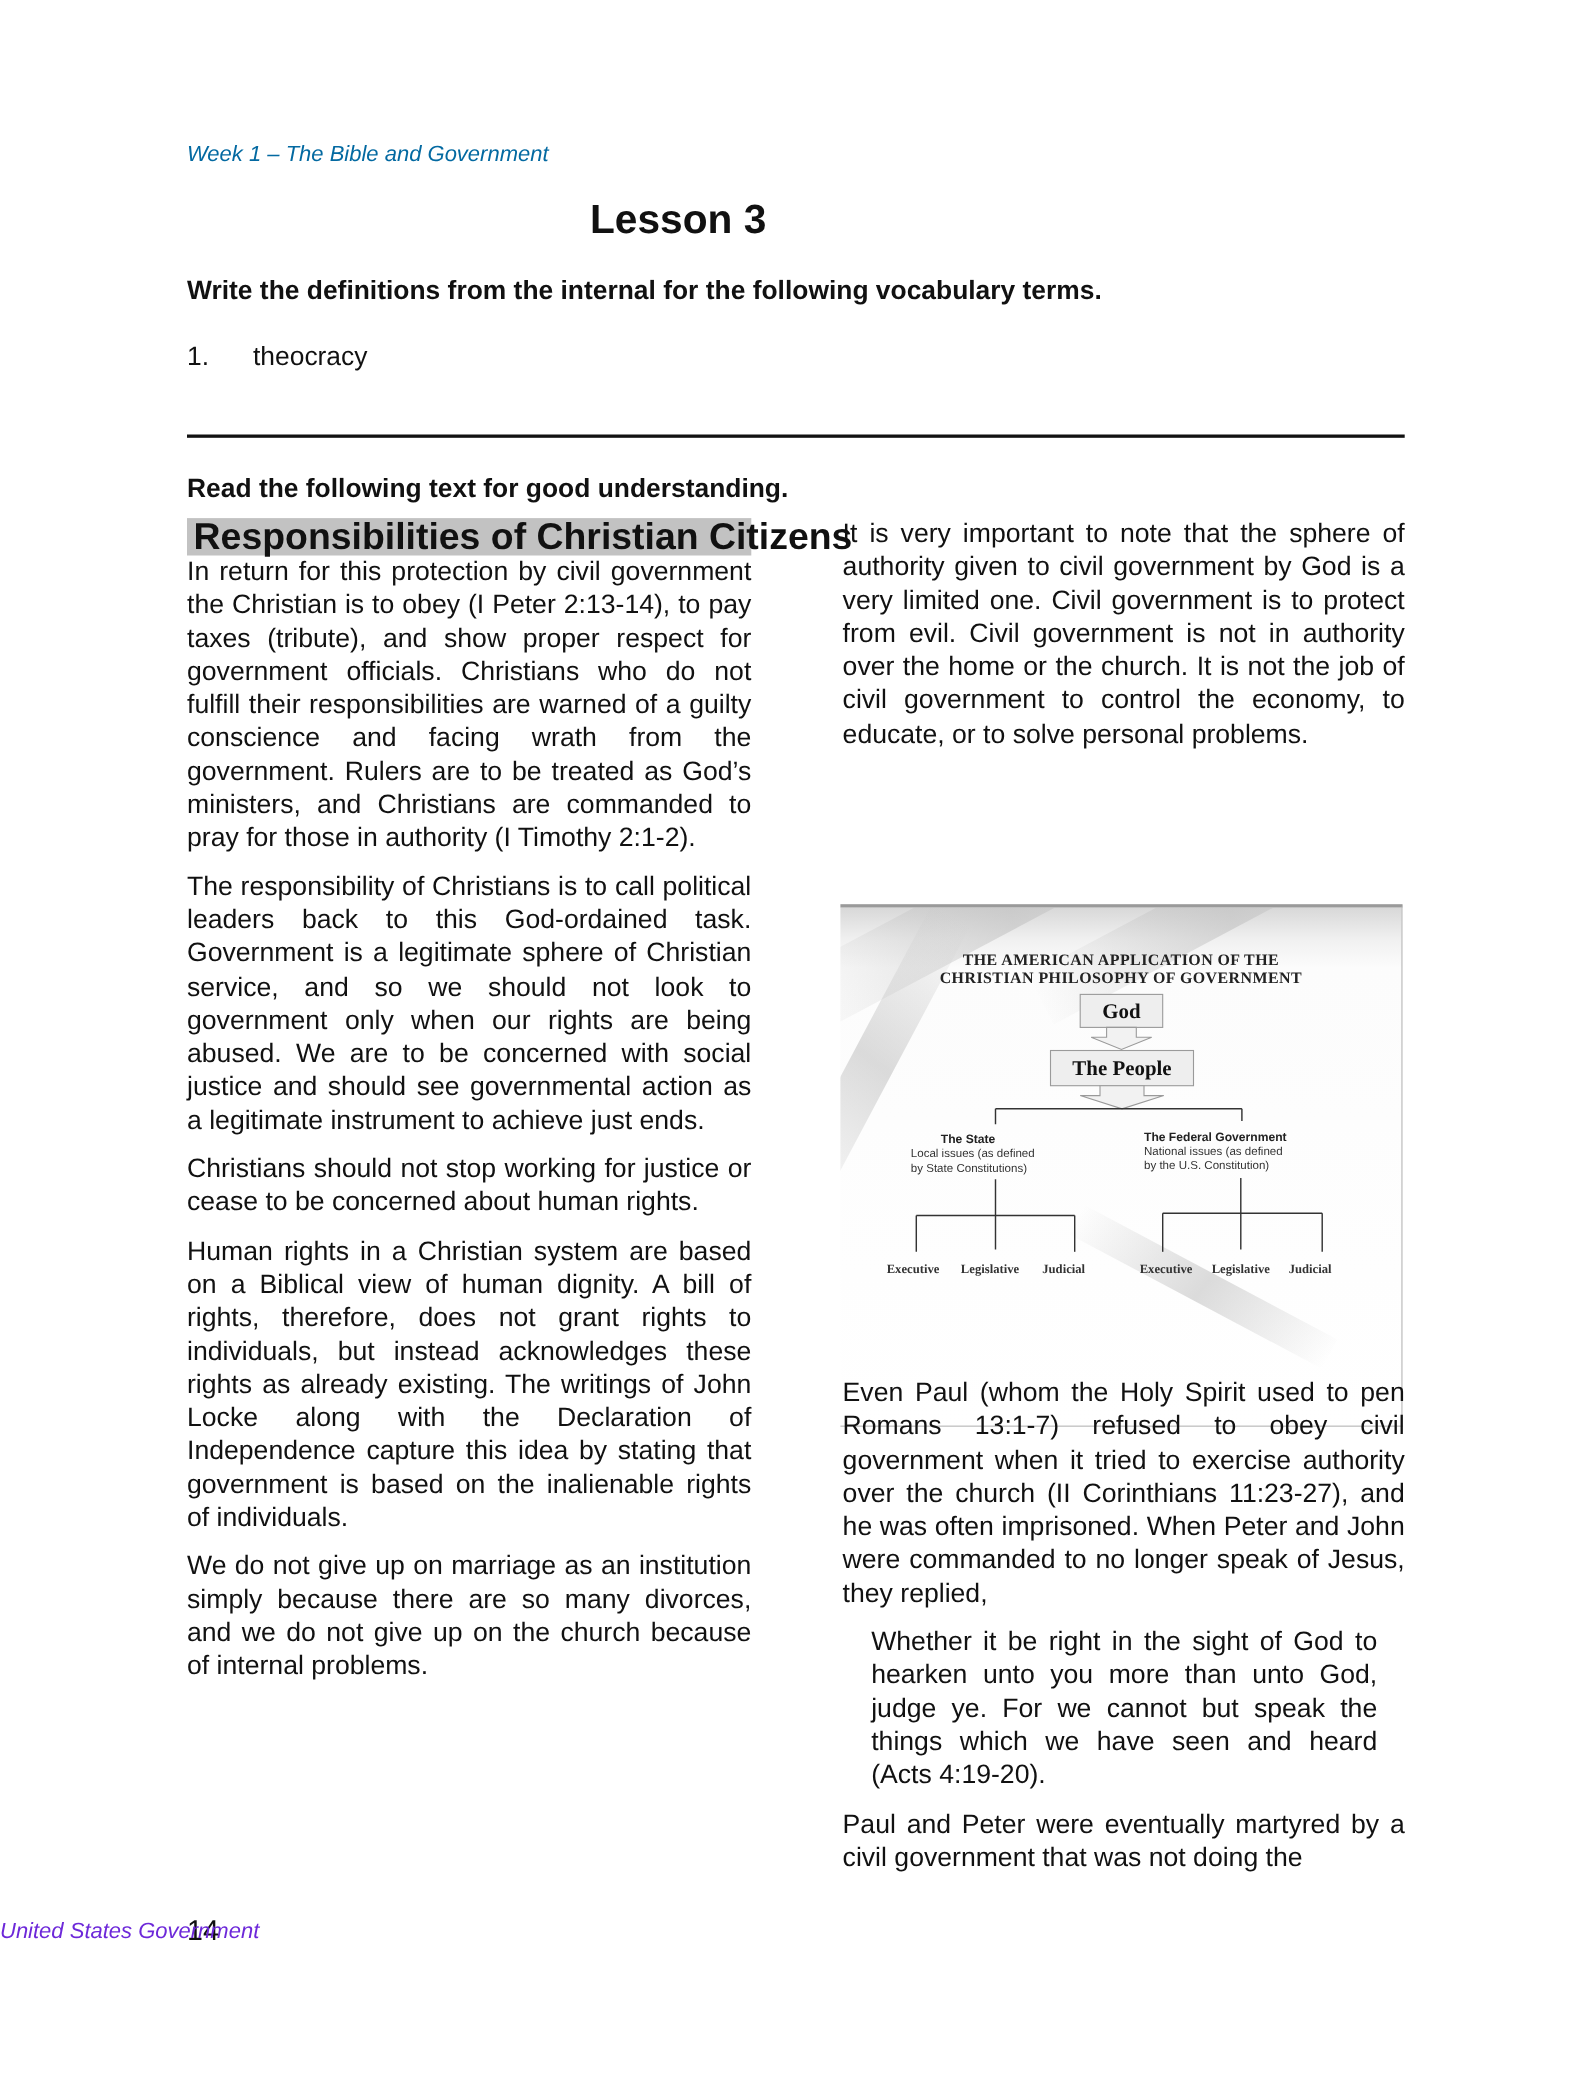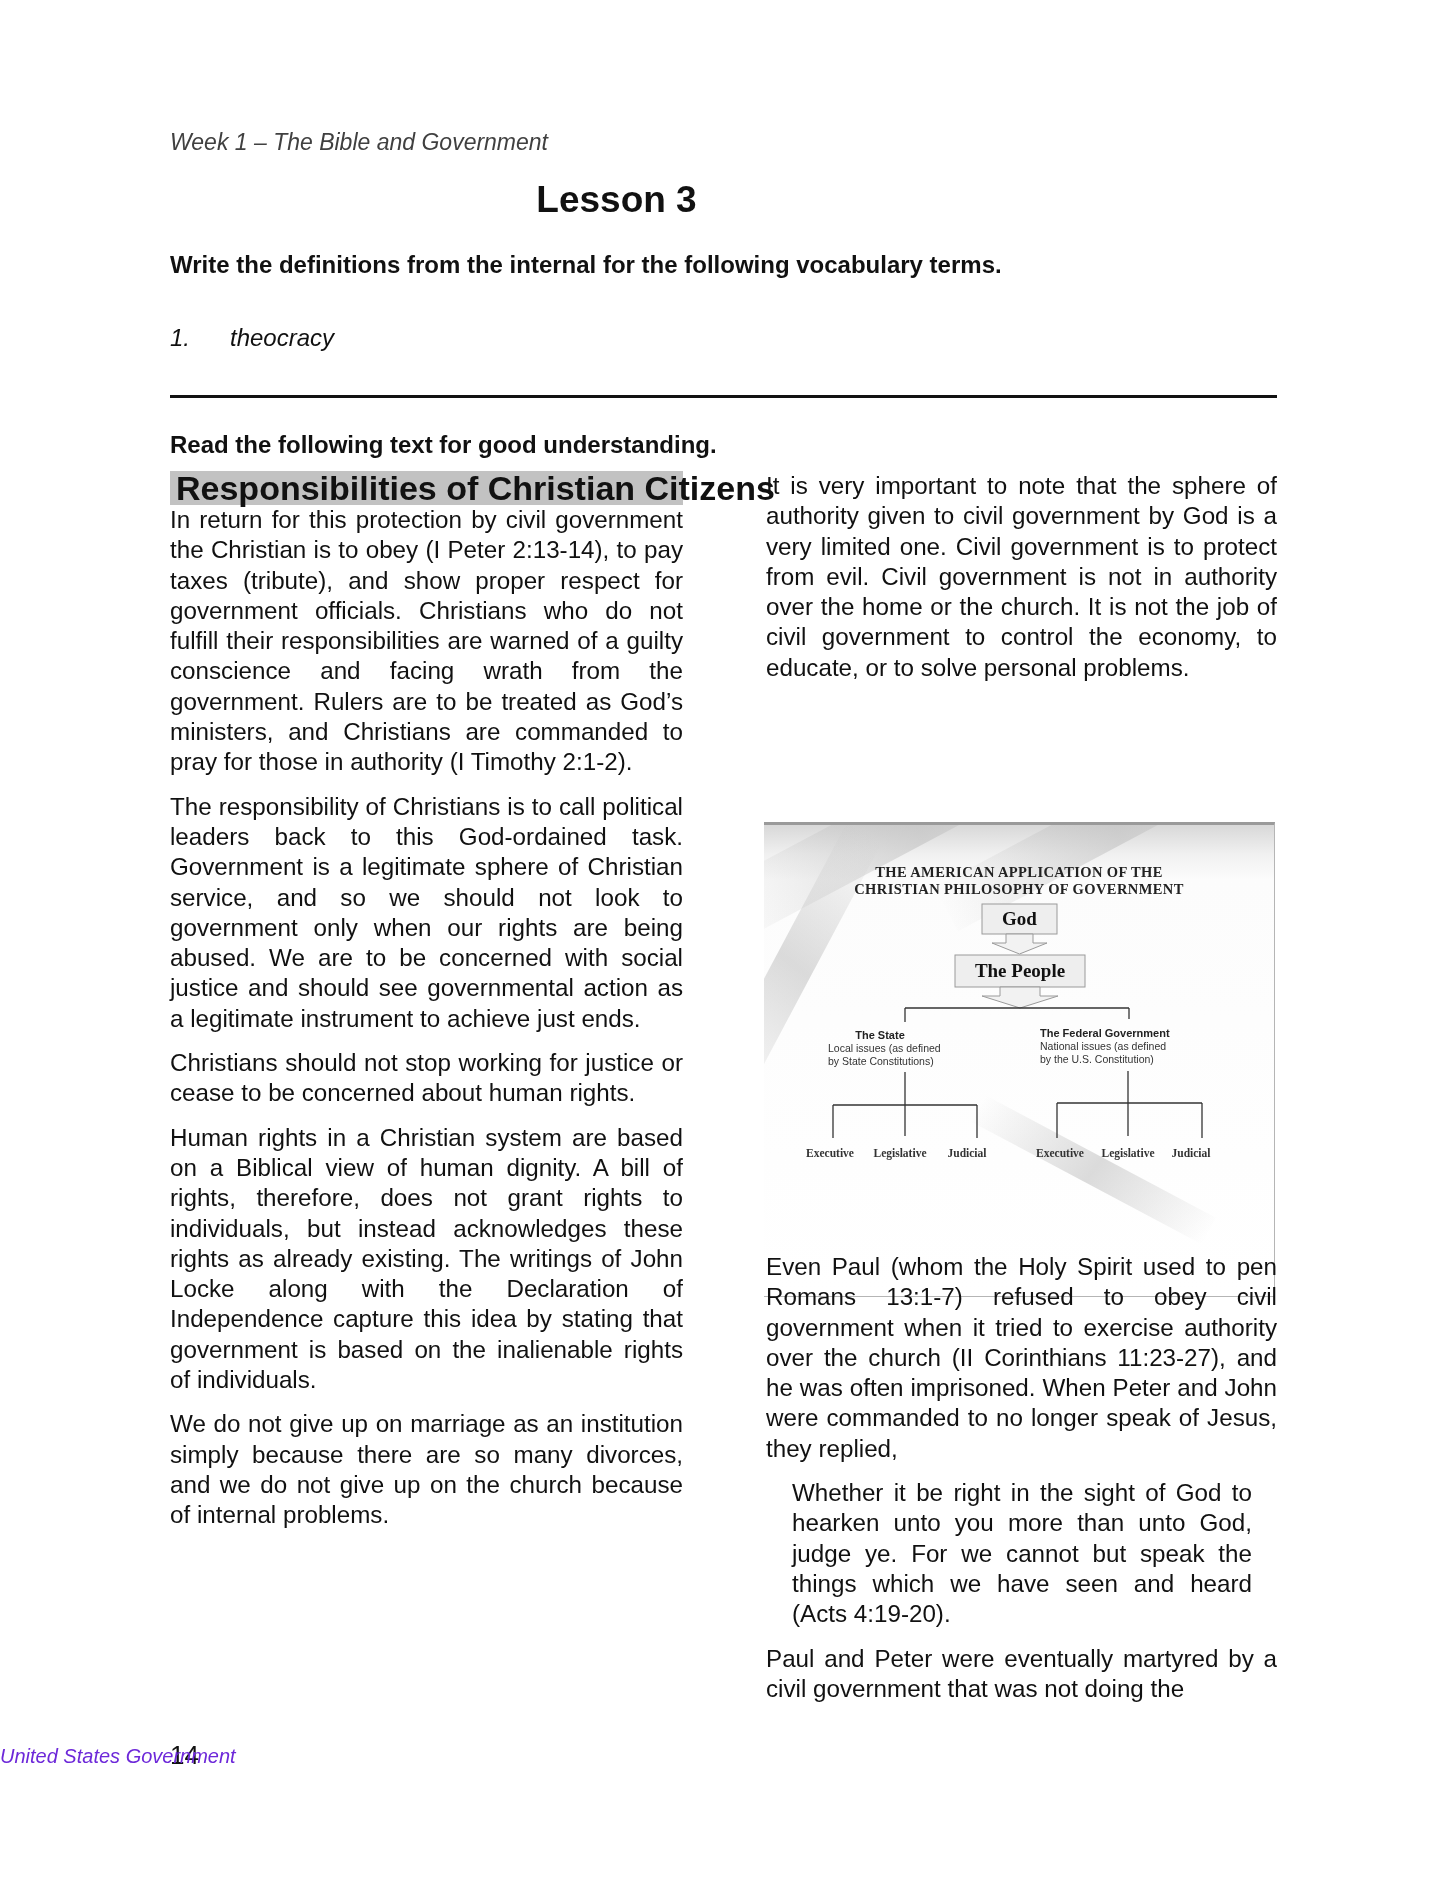--- a/index.html
+++ b/index.html
@@ -12,43 +12,42 @@
       height: 1894px;
       position: relative;
       overflow: hidden;
       font-family: "Liberation Sans", sans-serif;
       color: #111111;
     }
     .abs { position: absolute; }
 
     .running-header {
       left: 170px; top: 129px;
-      font-size: 23px;
+      font-size: 20px;
       font-style: italic;
-      color: #404040;
+      color: #0369a1;
       white-space: nowrap;
     }
     .lesson-title {
       left: 0; width: 1233px; top: 180px;
       text-align: center;
       font-size: 37px;
       font-weight: bold;
       line-height: 40px;
     }
     .instruction {
       left: 170px; top: 251px;
       font-size: 24px;
       font-weight: bold;
       white-space: nowrap;
     }
     .vocab-item {
-      left: 170px; top: 324px;
+      left: 170px; top: 311px;
       font-size: 24px;
       white-space: nowrap;
-      font-style: italic;
     }
     .vocab-item .num { display: inline-block; width: 60px; }
     .answer-line {
       left: 170px; top: 395px;
       width: 1107px; height: 0;
       border-top: 3px solid #111;
     }
     .read-instruction {
       left: 170px; top: 431px;
       font-size: 24px;

